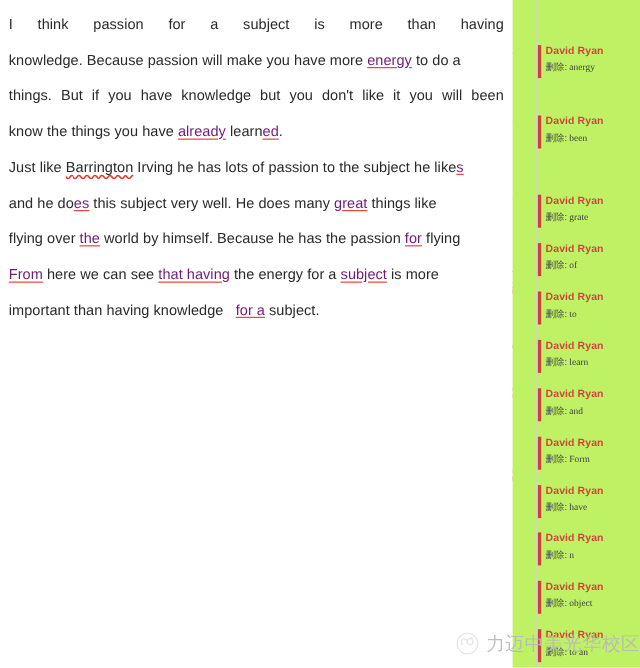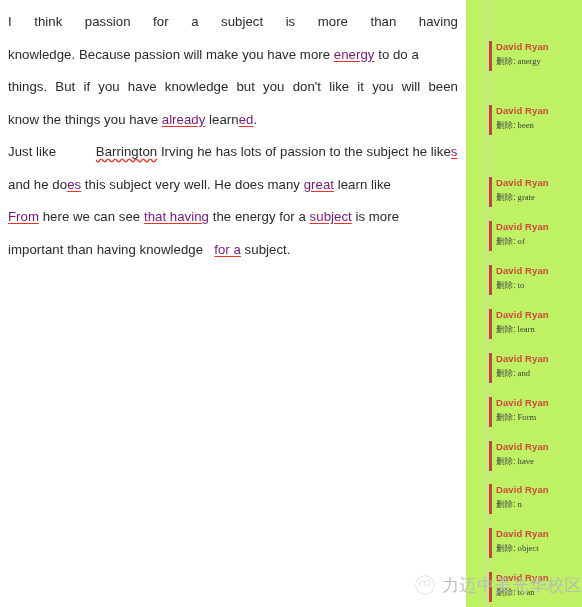--- a/index.html
+++ b/index.html
@@ -61,21 +61,20 @@
     text-decoration: underline;
     text-decoration-color: #e8342a;
     text-underline-offset: 2px;
   }
   .spell {
     text-decoration: underline;
     text-decoration-style: wavy;
     text-decoration-color: #e8342a;
     text-underline-offset: 2px;
     color: #2a2a2a;
-    margin-left: 36px;
   }
 
   
   #gutter {
     position: absolute;
     left: 466px;
     top: 0;
     width: 116px;
     height: 607px;
     background: #bef264;
@@ -245,22 +244,23 @@
         <span class="w">will</span>
         <span class="w">been</span>
       </span>
 
       <span class="line"><span>know the things you have </span><span class="ins">already</span><span> learn</span><span class="ins">ed</span><span>.</span></span>
     </div>
 
     <div class="para">
       <span class="line"><span>Just like </span><span class="spell">Barrington</span><span> Irving he has lots of passion to the subject he like</span><span class="ins">s</span></span>
 
-      <span class="line"><span>and  he  do</span><span class="ins">es</span><span>  this  subject  very  well.   He   does   many   </span><span class="ins">great</span><span>  learn   like</span></span>
-
+      <span class="line"><span>and  he  do</span><span class="ins">es</span><span>  this  subject  very  well.   He   does   many   </span><span class="ins">great</span><span>  things   like</span></span>
+
+      <span class="line"><span>flying over </span><span class="ins">the</span><span> world by himself. Because he has the passion </span><span class="ins">for</span><span> flying</span></span>
 
     </div>
 
     <div class="para">
       <span class="line"><span class="ins">From</span><span>  here  we  can  see  </span><span class="ins">that having</span><span>  the  energy  for  a  </span><span class="ins">subject</span><span>  is  more</span></span>
 
       <span class="line"><span>important than having knowledge &nbsp; </span><span class="ins">for a</span><span> subject.</span></span>
     </div>
 
   </div>

